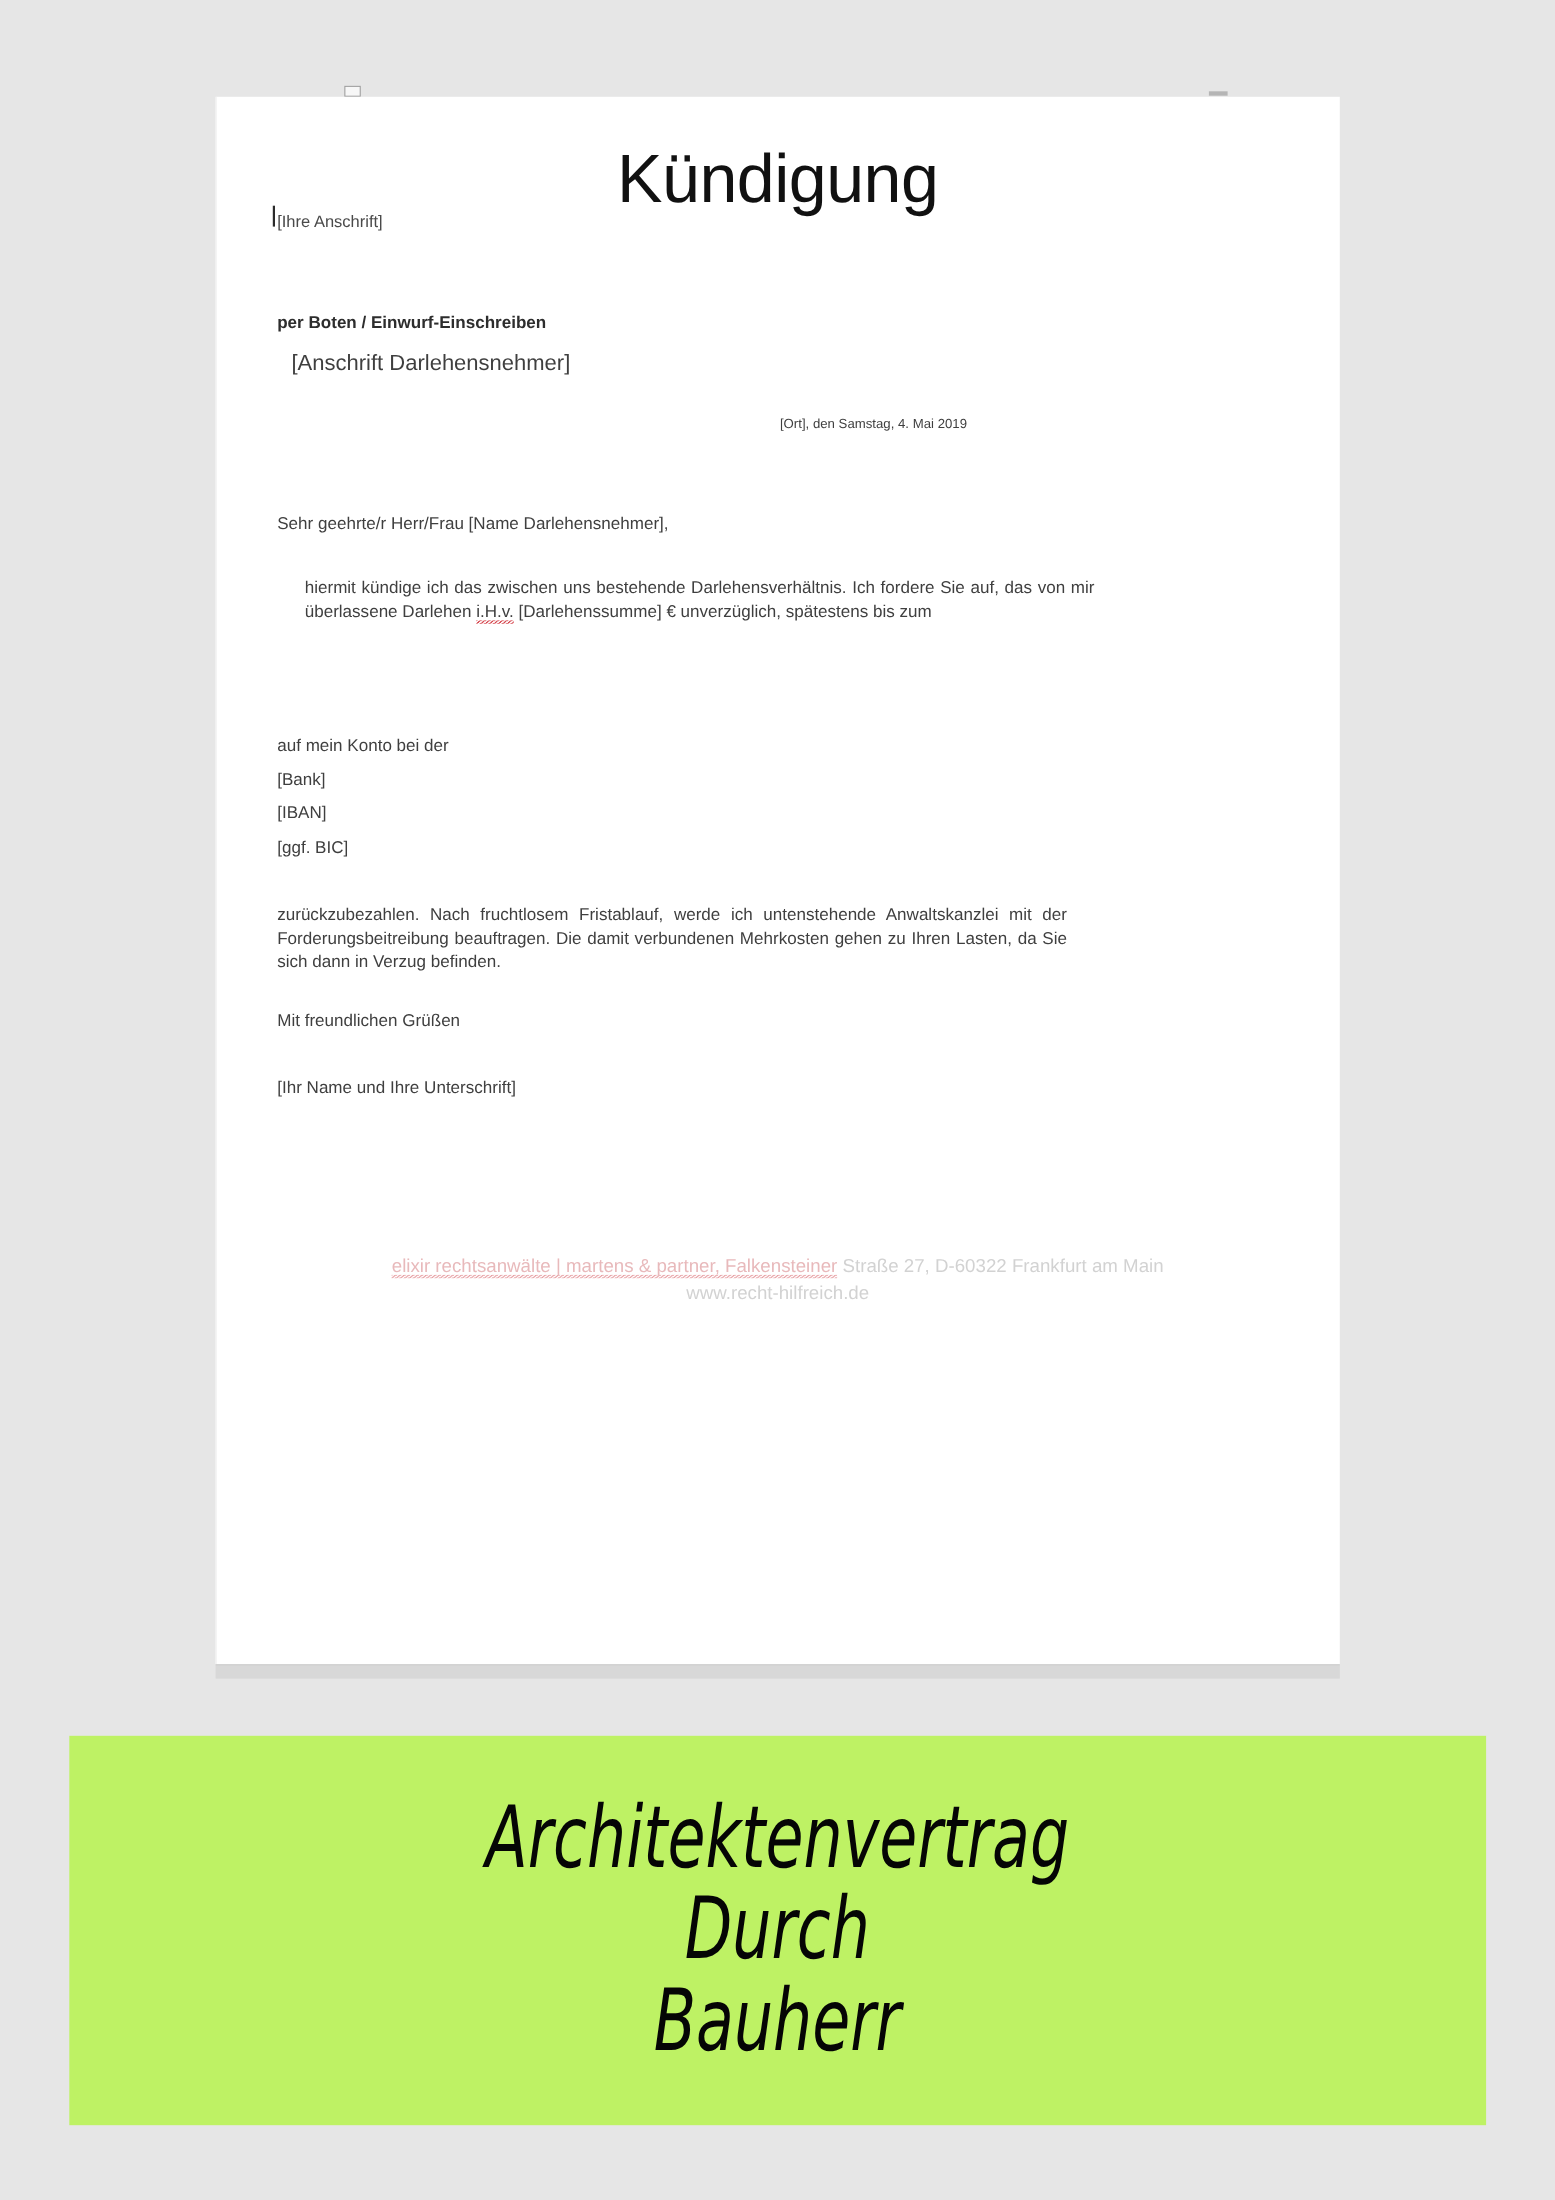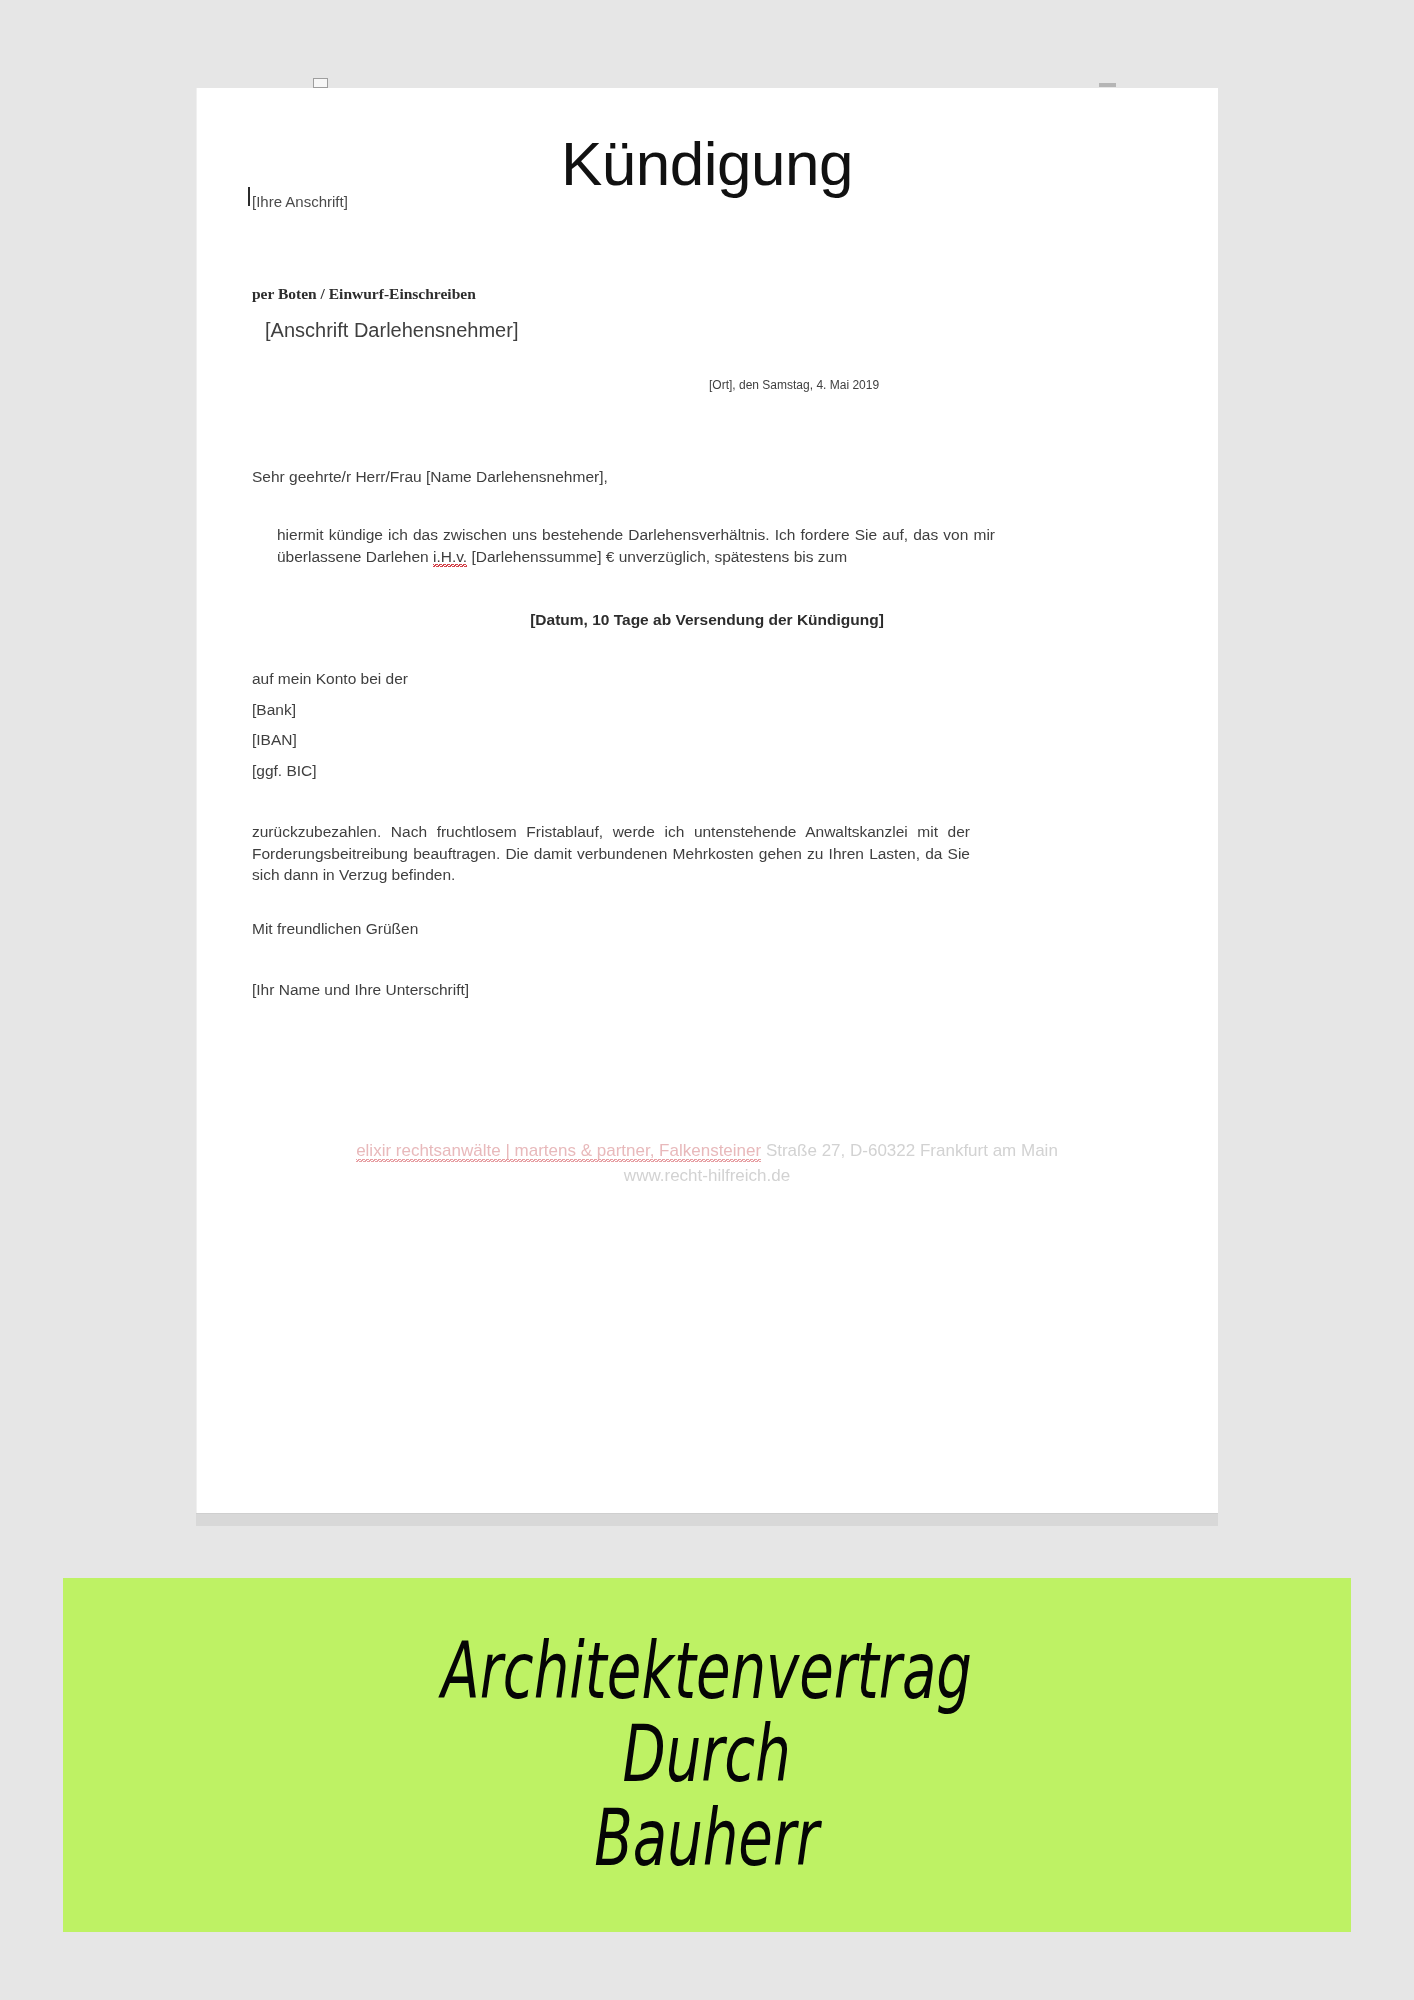--- a/index.html
+++ b/index.html
@@ -118,21 +118,20 @@
     left: 52px;
     top: 99px;
     width: 2px;
     height: 19px;
     background: #2b2b2b;
   }
   .t-boten {
     left: 56px;
     top: 195px;
     font-size: 15.5px;
-    font-family: Liberation Serif, serif;
   }
   .t-anschrift-dn {
     left: 69px;
     top: 228px;
     font-size: 20px;
   }
   .t-ort {
     left: 483px;
     top: 289px;
     font-size: 12px;
@@ -267,21 +266,20 @@
         <div class="abs t-boten bold">per Boten / Einwurf-Einschreiben</div>
 
         <div class="abs t-anschrift-dn">[Anschrift Darlehensnehmer]</div>
 
         <div class="abs t-ort">[Ort], den Samstag, 4. Mai 2019</div>
 
         <div class="abs t-sehr">Sehr geehrte/r Herr/Frau [Name Darlehensnehmer],</div>
 
         <div class="para p-haupt"><span>hiermit kündige ich das zwischen uns bestehende Darlehensverhältnis. Ich fordere Sie auf, das von mir überlassene Darlehen </span><span class="spell">i.H.v.</span><span> [Darlehenssumme] € unverzüglich, spätestens bis zum</span></div>
 
-        <div class="abs t-datum-bold">[Datum, 10 Tage ab Versendung der Kündigung]</div>
 
         <div class="abs t-konto">auf mein Konto bei der</div>
         <div class="abs t-bank">[Bank]</div>
         <div class="abs t-iban">[IBAN]</div>
         <div class="abs t-bic">[ggf. BIC]</div>
 
         <div class="para p-forderung">zurückzubezahlen. Nach fruchtlosem Fristablauf, werde ich untenstehende Anwaltskanzlei mit der Forderungsbeitreibung beauftragen. Die damit verbundenen Mehrkosten gehen zu Ihren Lasten, da Sie sich dann in Verzug befinden.</div>
 
         <div class="abs t-gruss">Mit freundlichen Grüßen</div>
 

